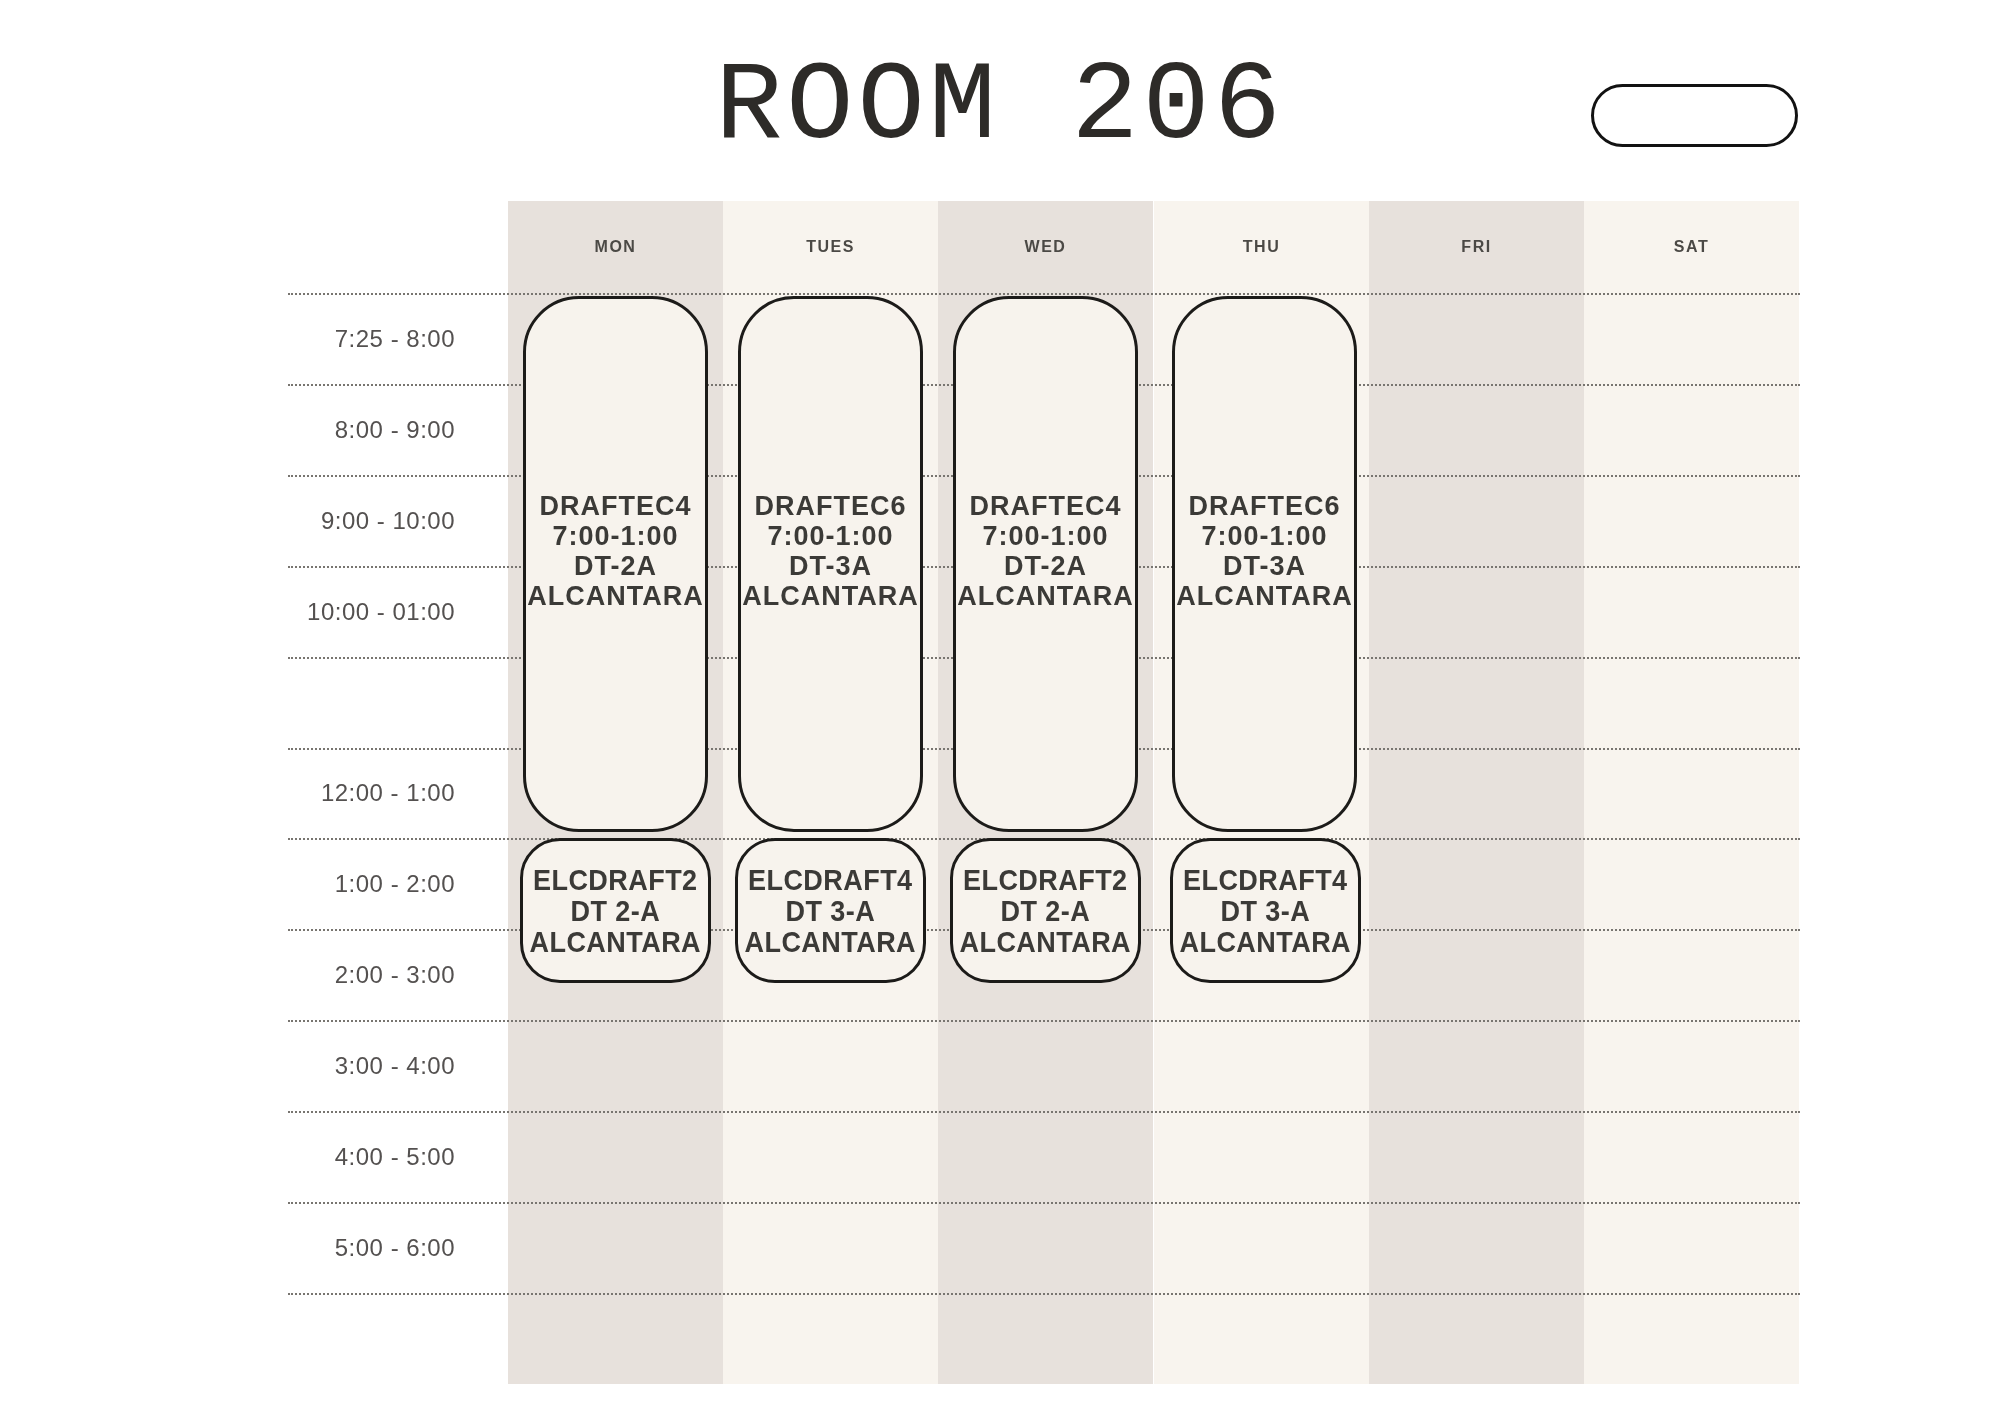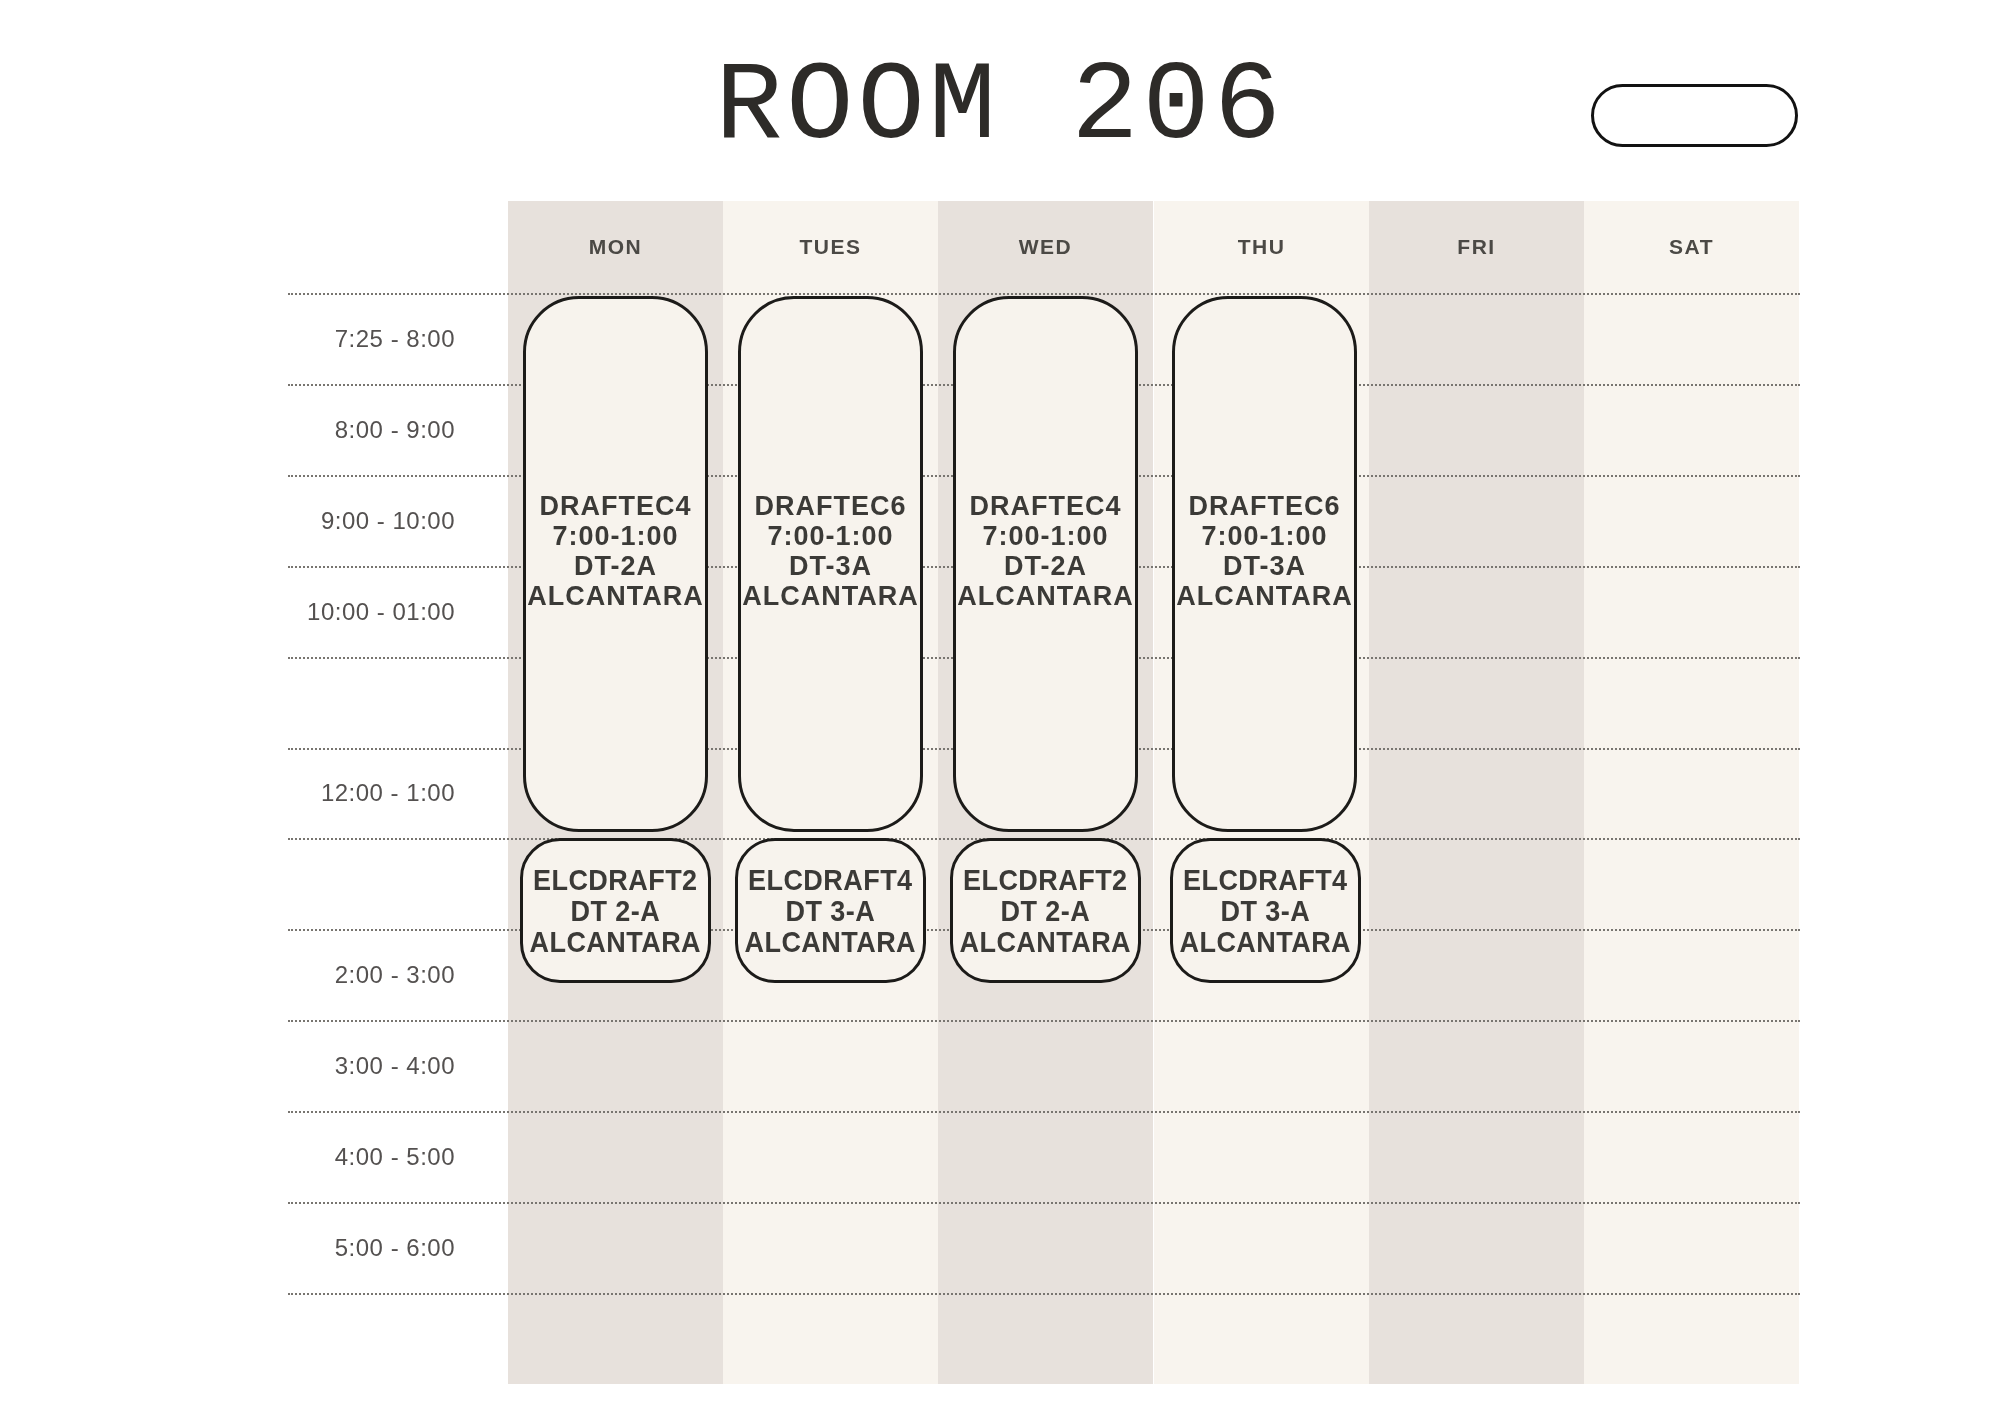--- a/index.html
+++ b/index.html
@@ -35,21 +35,21 @@
     background:#ffffff;box-sizing:border-box;
   }
   .day-col{
     position:absolute;top:201px;height:1183px;width:215px;
   }
   .day-col.dark{background:var(--c-band_dark);}
   .day-col.light{background:var(--c-band_light);}
   .day-label{
     position:absolute;left:0;top:0;width:100%;height:92px;
     display:flex;align-items:center;justify-content:center;
-    font-size:21px;font-weight:bold;letter-spacing:1.5px;
+    font-size:16px;font-weight:bold;letter-spacing:1.5px;
     color:var(--c-day_text);
   }
   .hline{
     position:absolute;left:288px;width:1512px;height:0;
     border-top:2px dotted var(--c-grid_line);
     z-index:1;
   }
   .time-label{
     position:absolute;left:230px;width:225px;
     display:flex;align-items:center;justify-content:flex-end;
@@ -122,20 +122,21 @@
   <div class="hline" style="top:1020px"></div>
   <div class="hline" style="top:1111px"></div>
   <div class="hline" style="top:1202px"></div>
   <div class="hline" style="top:1293px"></div>
 
   <div class="time-label" style="top:293px;height:91px">7:25 - 8:00</div>
   <div class="time-label" style="top:384px;height:91px">8:00 - 9:00</div>
   <div class="time-label" style="top:475px;height:91px">9:00 - 10:00</div>
   <div class="time-label" style="top:566px;height:91px">10:00 - 01:00</div>
   <div class="time-label" style="top:748px;height:90px">12:00 - 1:00</div>
+  <div class="time-label" style="top:838px;height:91px">1:00 - 2:00</div>
   <div class="time-label" style="top:929px;height:91px">2:00 - 3:00</div>
   <div class="time-label" style="top:1020px;height:91px">3:00 - 4:00</div>
   <div class="time-label" style="top:1111px;height:91px">4:00 - 5:00</div>
   <div class="time-label" style="top:1202px;height:91px">5:00 - 6:00</div>
 
   <div class="event tall" style="left:523px">
     <div class="lines">
       <div class="line">DRAFTEC4</div>
       <div class="line">7:00-1:00</div>
       <div class="line">DT-2A</div>

